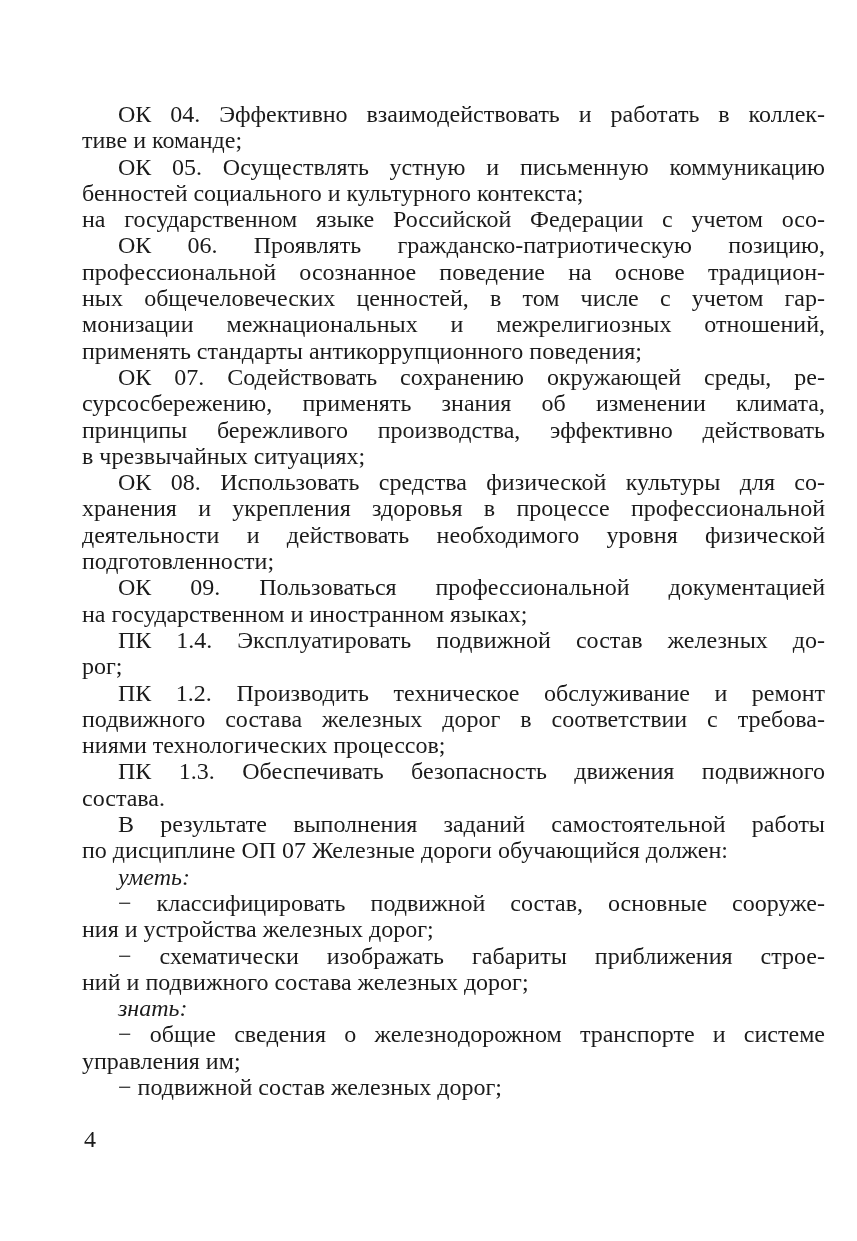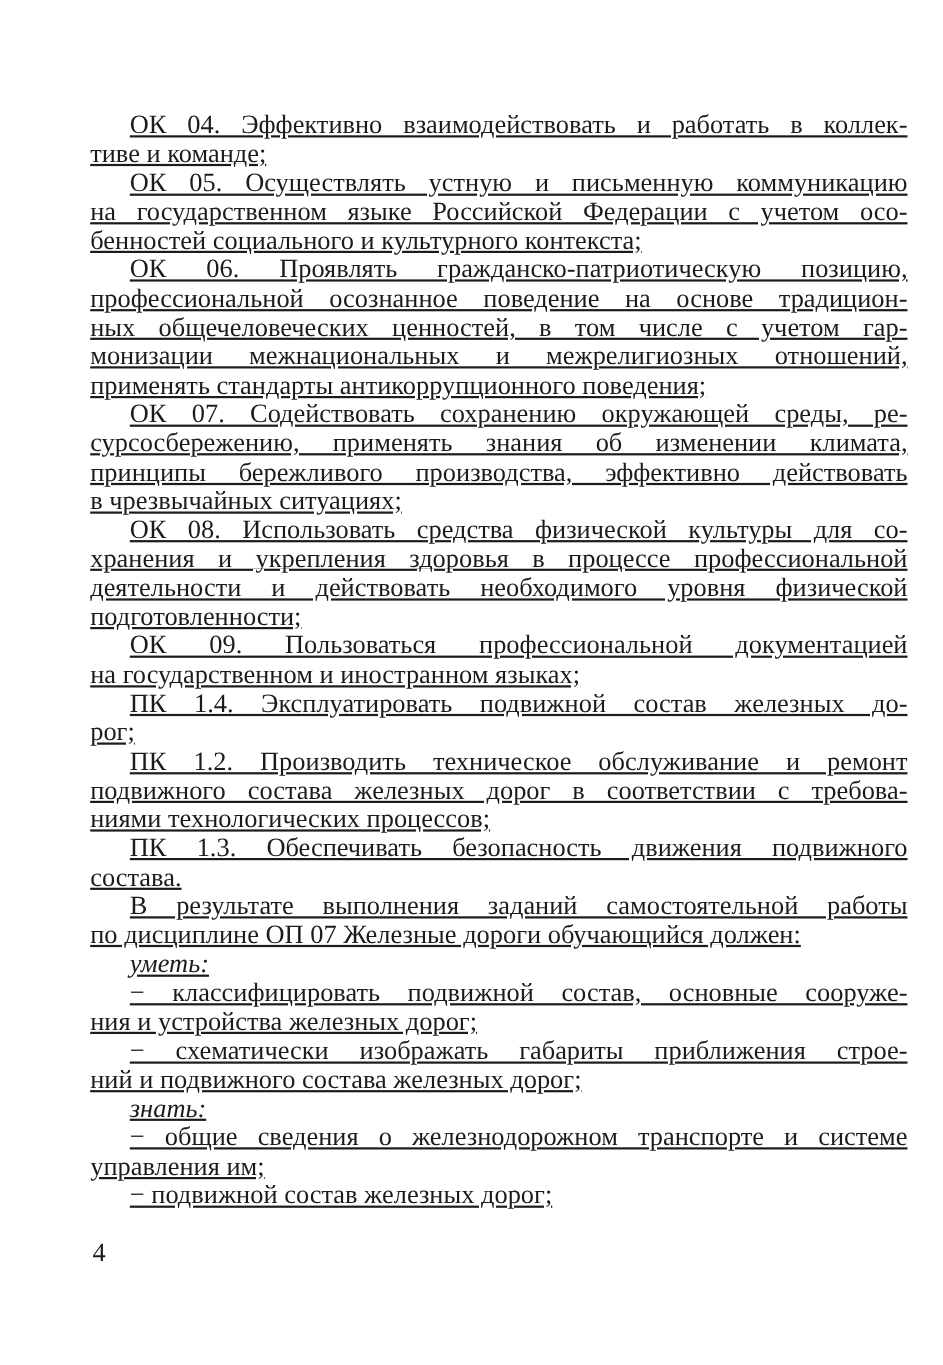--- a/index.html
+++ b/index.html
@@ -17,21 +17,21 @@
     color: #1b1b1b;
   }
   .text-block {
     position: absolute;
     left: 82px;
     top: 101px;
     width: 743px;
     font-size: 24px;
     line-height: 26.3px;
   }
-  .para { margin: 0; padding: 0; text-decoration: underline; }
+  .para { margin: 0; padding: 0; }
   .para.italic { font-style: italic; }
   .line {
     text-align: justify;
     text-align-last: justify;
     white-space: normal;
   }
   .line.indent { text-indent: 36px; }
   .line.last {
     text-align: right;
     text-align-last: left;
@@ -48,22 +48,22 @@
 <body>
 
 <div class="page">
   <div class="text-block">
       <div class="para">
         <div class="line indent">ОК 04. Эффективно взаимодействовать и работать в коллек-</div>
         <div class="line last">тиве и команде;</div>
       </div>
       <div class="para">
         <div class="line indent">ОК 05. Осуществлять устную и письменную коммуникацию</div>
+        <div class="line last">бенностей социального и культурного контекста;</div>
         <div class="line">на государственном языке Российской Федерации с учетом осо-</div>
-        <div class="line last">бенностей социального и культурного контекста;</div>
       </div>
       <div class="para">
         <div class="line indent">ОК 06. Проявлять гражданско-патриотическую позицию,</div>
         <div class="line">профессиональной осознанное поведение на основе традицион-</div>
         <div class="line">ных общечеловеческих ценностей, в том числе с учетом гар-</div>
         <div class="line">монизации межнациональных и межрелигиозных отношений,</div>
         <div class="line last">применять стандарты антикоррупционного поведения;</div>
       </div>
       <div class="para">
         <div class="line indent">ОК 07. Содействовать сохранению окружающей среды, ре-</div>

